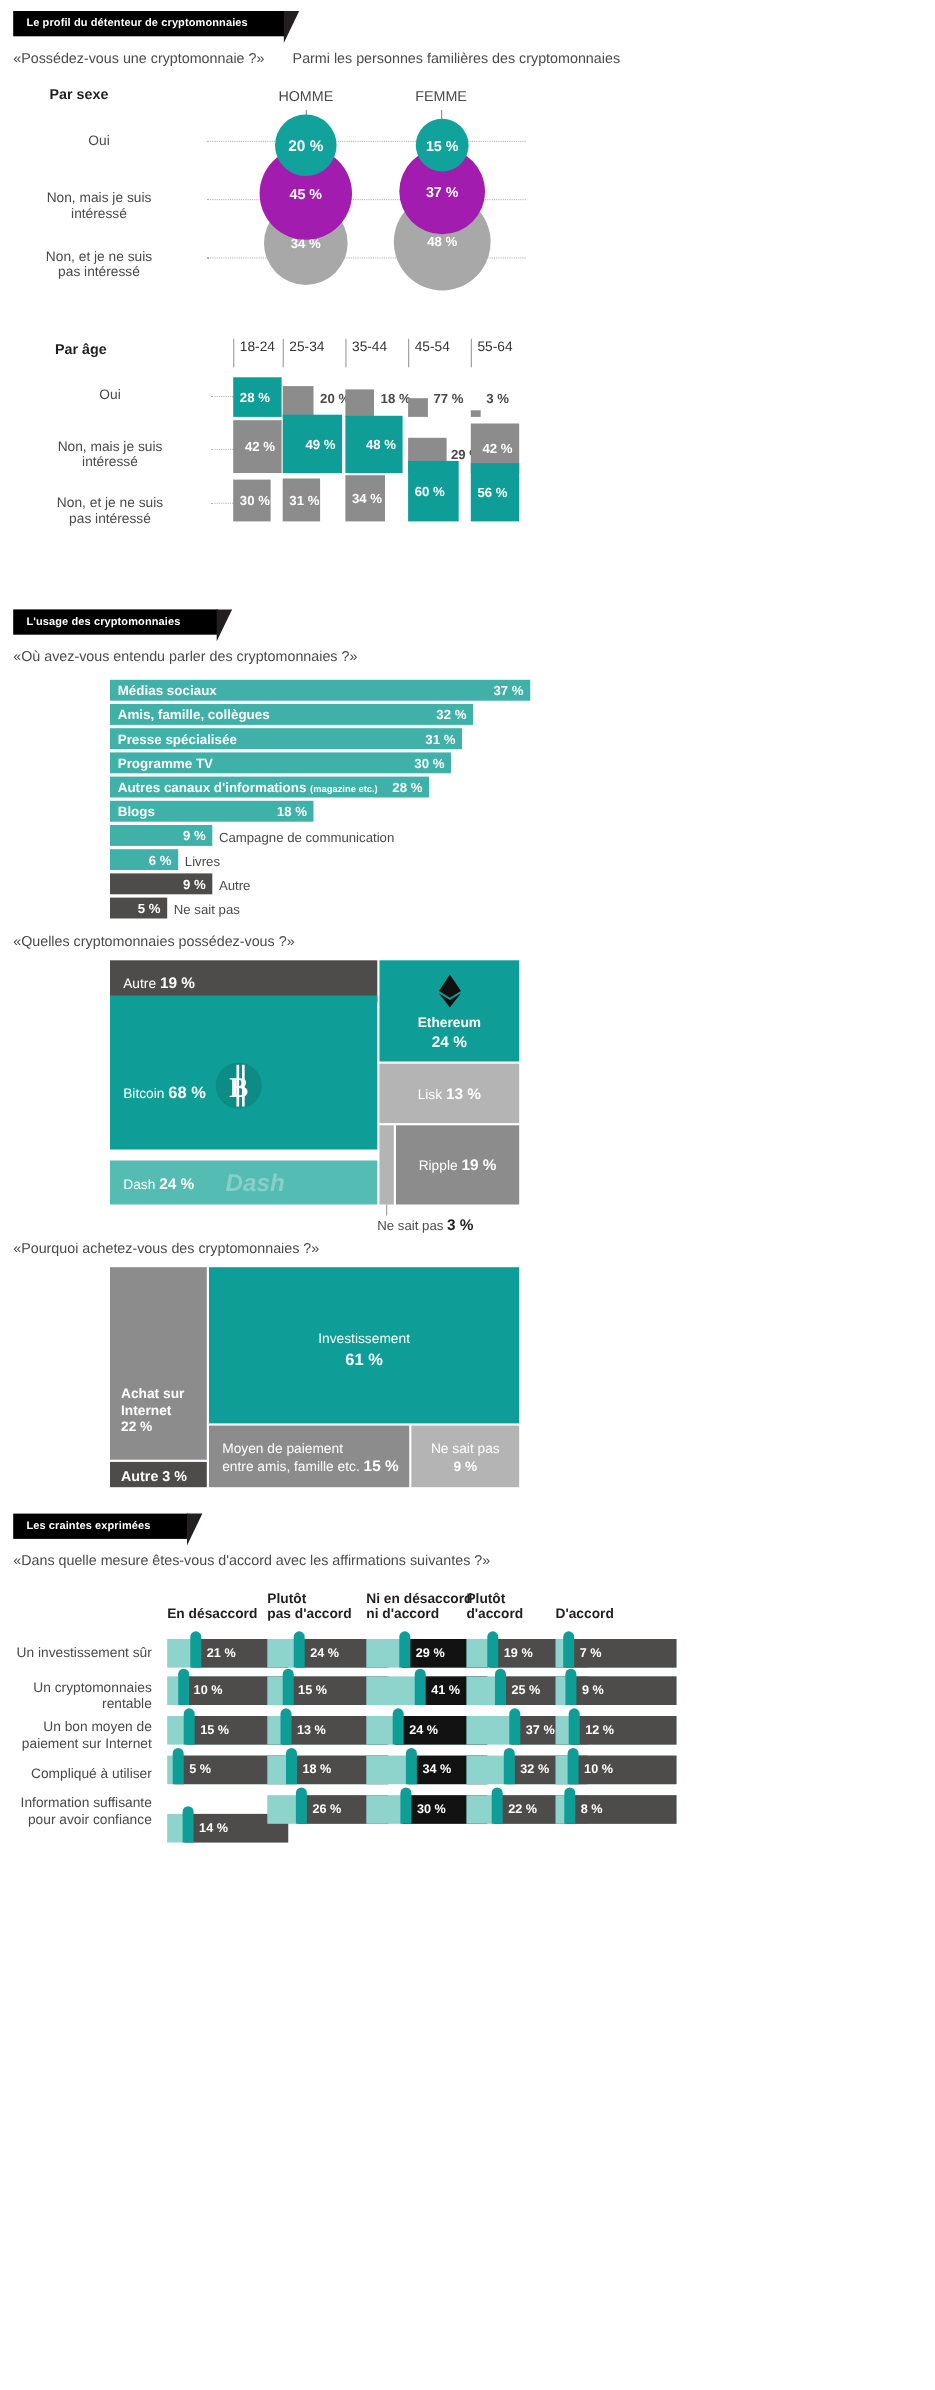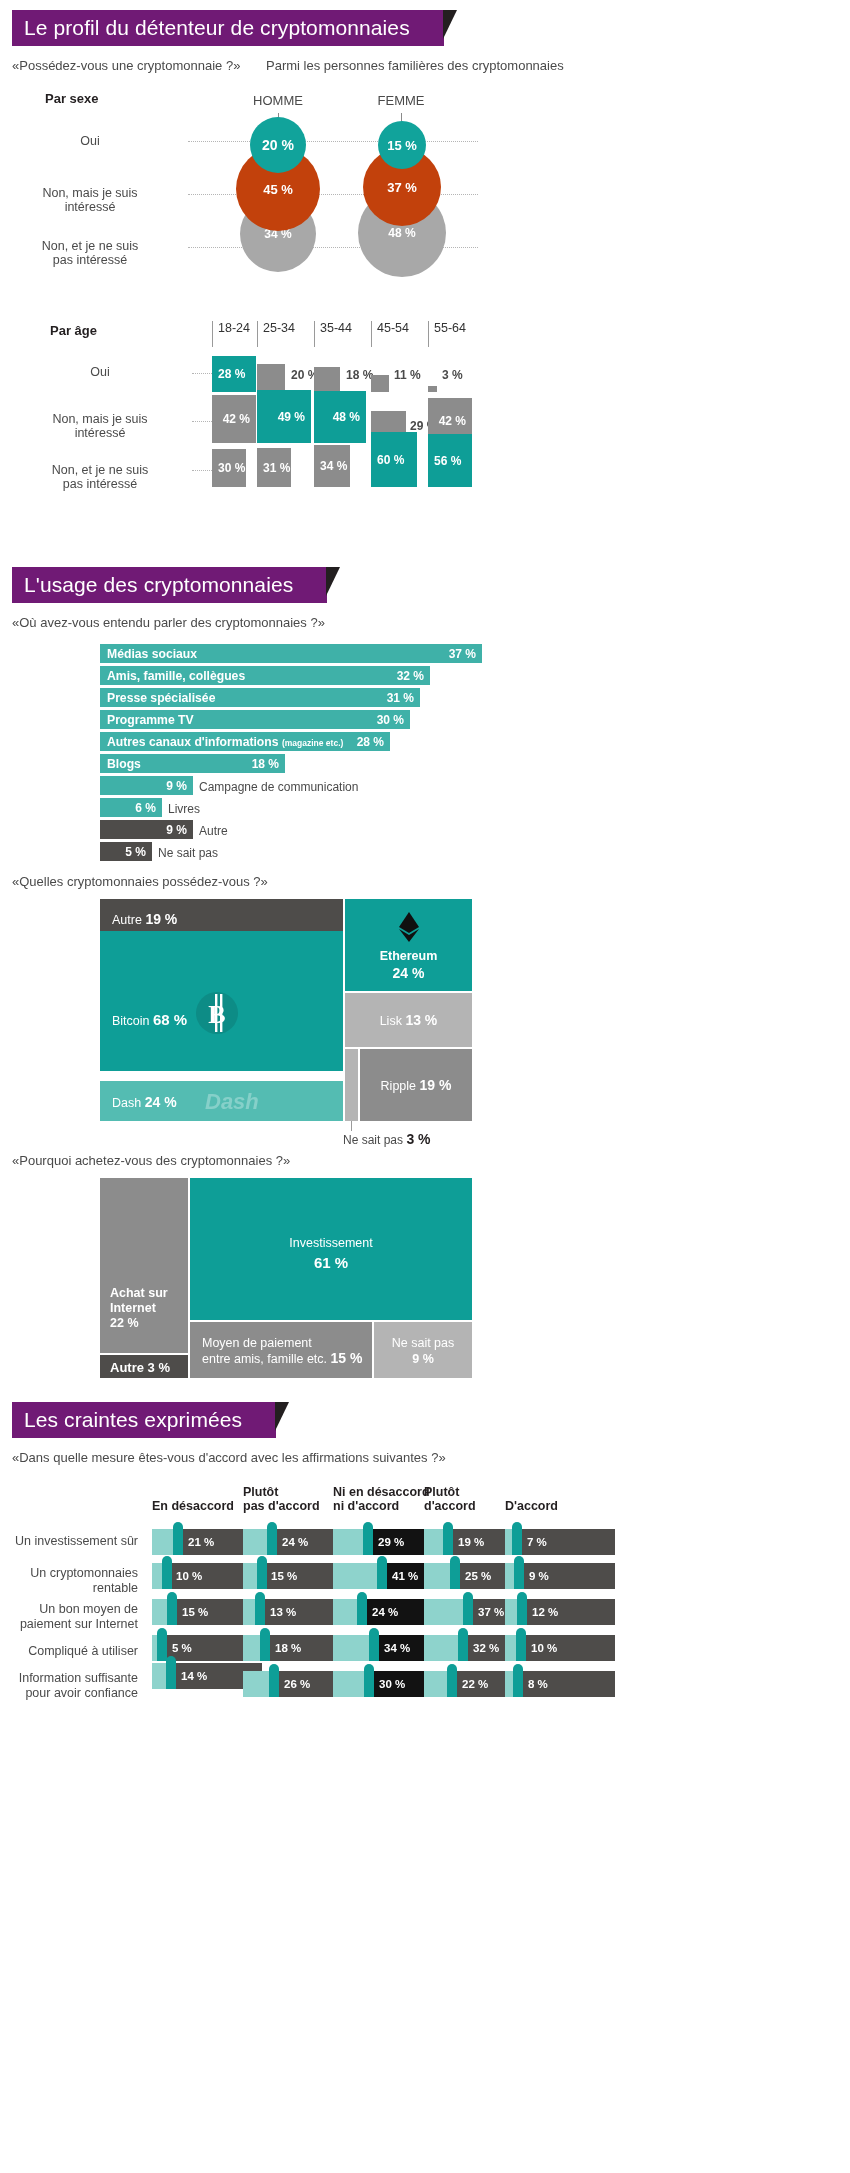--- a/index.html
+++ b/index.html
@@ -9,24 +9,24 @@
     font-family: "Liberation Sans", sans-serif;
     color: #333;
     -webkit-font-smoothing: antialiased;
   }
   .page { width: 850px; position: relative; padding: 0; }
 
   
   .banner {
     display: inline-block;
     position: relative;
-    background: #701a75;
+    background: #000000;
     color: #fff;
-    font-weight: normal;
-    font-size: 21px;
+    font-weight: bold;
+    font-size: 10px;
     padding: 6px 34px 6px 12px;
     letter-spacing: .1px;
     margin-left: 12px;
   }
   .banner::after {
     content: "";
     position: absolute;
     right: -13px; top: 0;
     width: 0; height: 0;
     border-left: 14px solid #231f20;
@@ -74,21 +74,21 @@
   .bubble {
     position: absolute;
     border-radius: 50%;
     color: #fff;
     font-weight: bold;
     display: flex;
     align-items: center;
     justify-content: center;
   }
   .b-teal { background: #11a39b; }
-  .b-dark { background: #c2410c; }
+  .b-dark { background: #a21caf; }
   .b-grey { background: #a8a8a8; }
 
   
   .age-block { position: relative; height: 230px; margin-top: 14px; }
   .age-title { position: absolute; left: 50px; top: 8px; }
   .age-col-head {
     position: absolute;
     font-size: 12.5px;
     color: #333;
     border-left: 1px solid #9a9a9a;
@@ -249,21 +249,21 @@
     <div class="dotline" style="left:192px; top:58px; width:20px;"></div>
     <div class="dotline" style="left:192px; top:106px; width:20px;"></div>
     <div class="dotline" style="left:192px; top:155px; width:20px;"></div>
 
     <div class="age-bar ab-teal" style="left:212px; top:41px; width:44px; height:36px;">28 %</div>
     <div class="age-bar ab-grey" style="left:257px; top:49px; width:28px; height:28px;"></div>
     <div class="age-val-out" style="left:291px; top:53px;">20 %</div>
     <div class="age-bar ab-grey" style="left:314px; top:52px; width:26px; height:25px;"></div>
     <div class="age-val-out" style="left:346px; top:53px;">18 %</div>
     <div class="age-bar ab-grey" style="left:371px; top:60px; width:18px; height:17px;"></div>
-    <div class="age-val-out" style="left:394px; top:53px;">11 %</div>
+    <div class="age-val-out" style="left:394px; top:53px;">77 %</div>
     <div class="age-bar ab-grey" style="left:428px; top:71px; width:9px; height:6px;"></div>
     <div class="age-val-out" style="left:442px; top:53px;">3 %</div>
 
     <div class="age-bar ab-grey" style="left:212px; top:80px; width:44px; height:48px; justify-content:flex-end; padding-right:6px;">42 %</div>
     <div class="age-bar ab-teal" style="left:257px; top:75px; width:54px; height:53px; justify-content:flex-end; padding-right:6px;">49 %</div>
     <div class="age-bar ab-teal" style="left:314px; top:76px; width:52px; height:52px; justify-content:flex-end; padding-right:6px;">48 %</div>
     <div class="age-bar ab-grey" style="left:371px; top:96px; width:35px; height:32px;"></div>
     <div class="age-val-out" style="left:410px; top:104px;">29 %</div>
     <div class="age-bar ab-grey" style="left:428px; top:83px; width:44px; height:45px; justify-content:flex-end; padding-right:6px;">42 %</div>
 
@@ -589,21 +589,21 @@
       <span class="pin" style="left:34px;"></span>
       <span class="val" style="left:49px;">32 %</span>
     </div>
     <div class="mcell" style="left:505px; top:154px; width:110px;">
       <span class="lt" style="width:110px;"></span>
       <span class="bg bg-dark" style="left:13px; width:97px;"></span>
       <span class="pin" style="left:11px;"></span>
       <span class="val" style="left:26px;">10 %</span>
     </div>
 
-    <div class="mcell" style="left:152px; top:182px; width:110px;">
+    <div class="mcell" style="left:152px; top:207px; width:110px;">
       <span class="lt" style="width:110px;"></span>
       <span class="bg bg-dark" style="left:16px; width:94px;"></span>
       <span class="pin" style="left:14px;"></span>
       <span class="val" style="left:29px;">14 %</span>
     </div>
     <div class="mcell" style="left:243px; top:190px; width:110px;">
       <span class="lt" style="width:110px;"></span>
       <span class="bg bg-dark" style="left:28px; width:82px;"></span>
       <span class="pin" style="left:26px;"></span>
       <span class="val" style="left:41px;">26 %</span>

